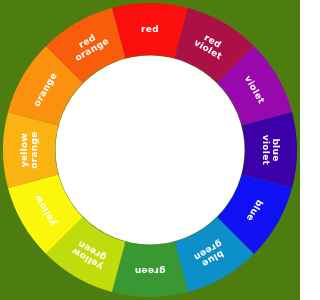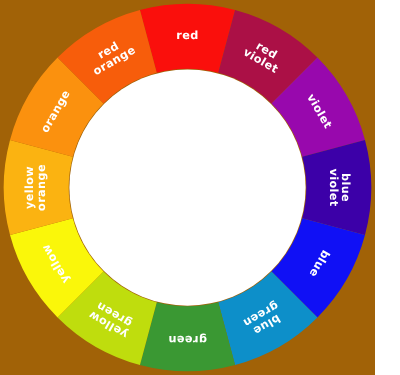--- a/index.html
+++ b/index.html
@@ -10,21 +10,21 @@
   body {
     width: 300px;
     height: 300px;
     overflow: hidden;
     font-family: "DejaVu Sans", "Liberation Sans", sans-serif;
   }
   #color-wheel-stage {
     position: relative;
     width: 300px;
     height: 300px;
-    background: #a16207;
+    background: #4d7c0f;
   }
   #wheel-svg {
     display: block;
     width: 300px;
     height: 300px;
   }
   .segment-label {
     font-family: "DejaVu Sans", "Liberation Sans", sans-serif;
     font-size: 9px;
     font-weight: bold;

